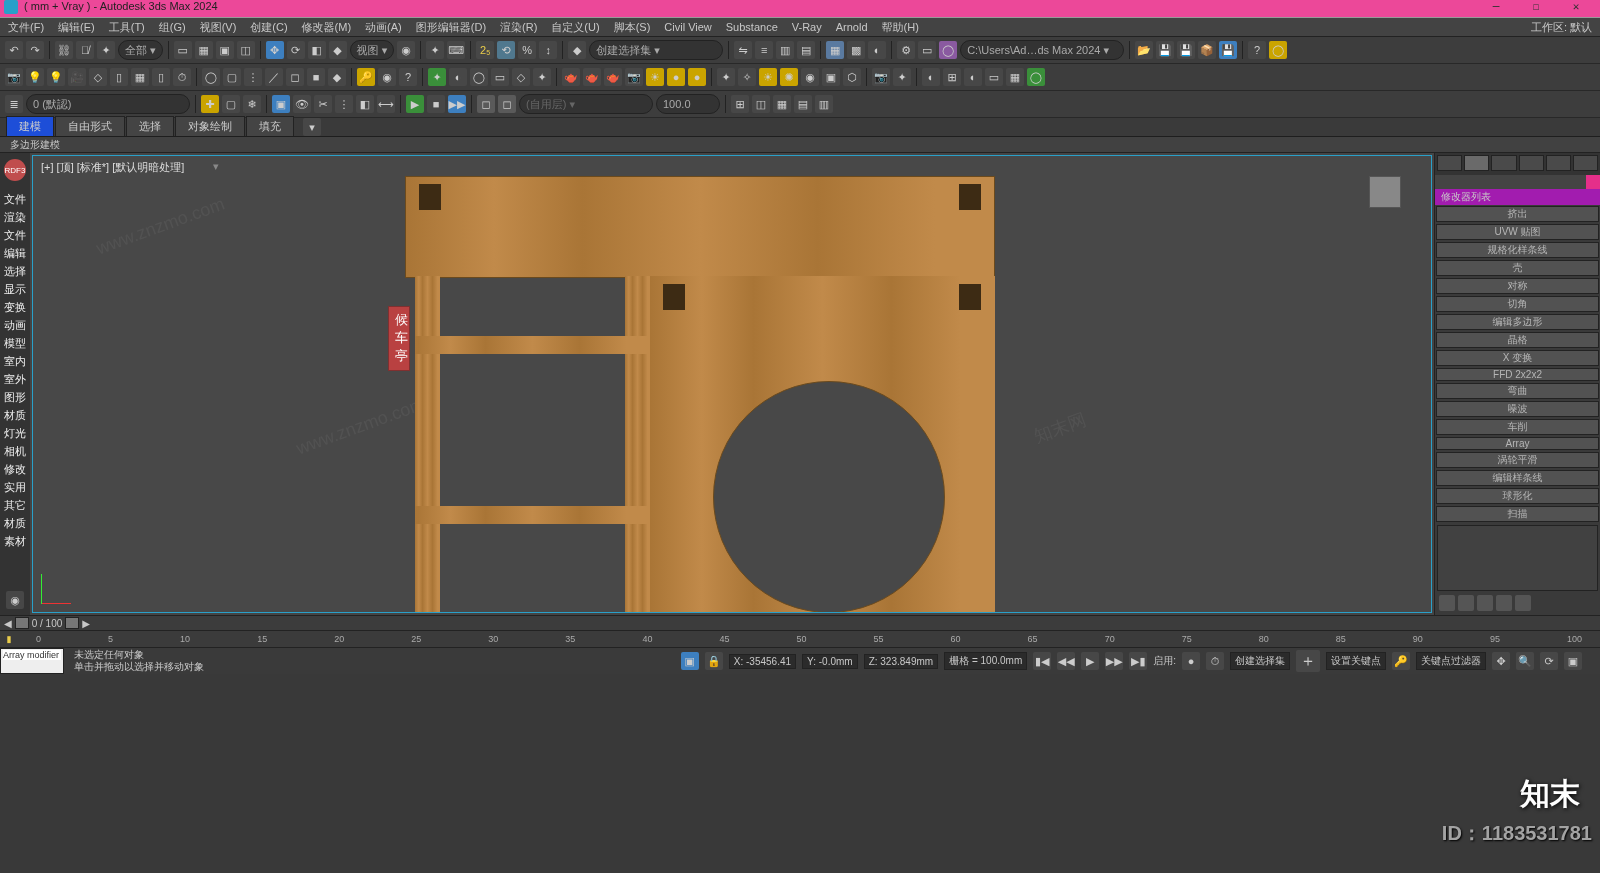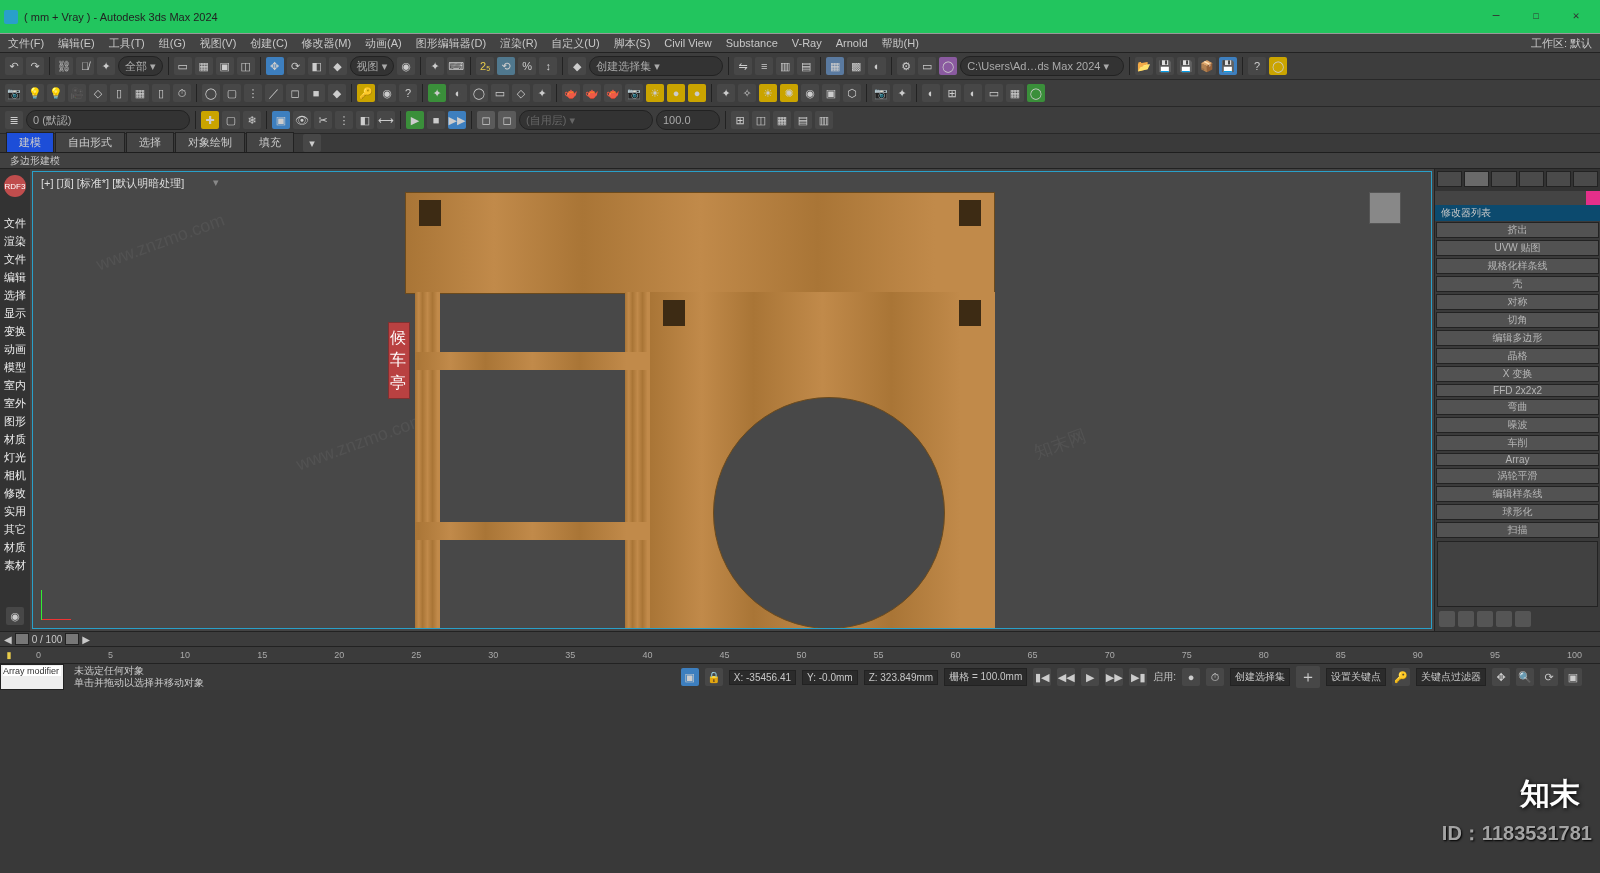--- a/index.html
+++ b/index.html
@@ -23,24 +23,24 @@
     color: var(--text);
     font-family: "Segoe UI", Arial, sans-serif;
     font-size: 11px;
     overflow: hidden;
   }
   .flex {display:flex;flex-direction:column;}
   .col {display:flex;flex-direction:column;}
   .grow {flex:1;}
   .titlebar {
     height: 17px;
-    background: #22c55e;
+    background: #ec4899;
     color: #222;
-    display:flex;align-items:center;
-    padding:8px 4px;
+    display:flex;
+    padding:0 4px;
     border-bottom:1px solid #999;
     font-size:11px;
   }
   .titlebar .app-icon {width:14px;height:14px;background:#29a0c9;border-radius:2px;margin-right:6px;}
   .winbtns {margin-left:auto;display:flex;}
   .winbtns div {width:40px;height:16px;text-align:center;font-family:monospace;line-height:14px;color:#333;}
   .menubar {
     height:18px;background:#434343;display:flex;align-items:center;padding:0 8px;gap:14px;
     border-bottom:1px solid var(--border);white-space:nowrap;font-size:11px;
   }
@@ -63,56 +63,56 @@
   .tb-combo{height:18px;background:#333;color:#aaa;padding:0 6px;display:flex;align-items:center;border:1px solid #222;border-radius:10px;font-size:11px;white-space:nowrap;}
   .tabstrip {
     height:18px;background:#3a3a3a;display:flex;align-items:flex-end;padding:0 6px;gap:1px;
     border-bottom:1px solid #1e1e1e;
   }
   .tab {padding:2px 12px;background:#444;border:1px solid #222;border-bottom:none;font-size:11px;color:#ccc;}
   .tab.active{background:#1d4ed8;}
   .subtab{height:15px;padding:0 10px;background:#414141;font-size:10px;display:flex;align-items:center;border-bottom:1px solid #222;}
   .mainarea{flex:1;display:flex;min-height:0;}
   .left-tags{
-    width:30px;background:#333;display:flex;flex-direction:column;align-items:center;padding-top:6px;gap:16px;
+    width:30px;background:#333;display:flex;flex-direction:column;align-items:center;padding-top:6px;gap:8px;
   }
   .left-tags .circle{width:22px;height:22px;border-radius:50%;background:#c04d4d;color:#fff;font-size:8px;display:flex;align-items:center;justify-content:center;}
   .left-labels div{font-size:11px;color:#eee;margin:3px 0;text-align:center;}
   .viewport-wrap{flex:1;display:flex;flex-direction:column;background:#444;}
   .viewport {
     flex:1;position:relative;background:#484848;border:1px solid #29a0c9;margin:2px;overflow:hidden;
   }
   .vp-label{position:absolute;top:4px;left:8px;font-size:11px;color:#ddd;}
   .vp-cube{position:absolute;top:20px;right:30px;width:30px;height:30px;background:#888;border:1px solid #555;}
   .axis{position:absolute;bottom:8px;left:8px;width:40px;height:40px;}
   .axis .x{position:absolute;bottom:0;left:0;width:30px;height:1px;background:#e33;}
   .axis .y{position:absolute;bottom:0;left:0;width:1px;height:30px;background:#3e3;}
   .sign {
     position:absolute;top:150px;left:355px;width:18px;background:var(--sign-red);color:#fff;
-    font-size:16px;text-align:left;padding:4px 1px;line-height:1.4;border:1px solid #803030;
+    font-size:13px;text-align:right;padding:4px 1px;line-height:1.4;border:1px solid #803030;
   }
   .desk {
     position:absolute;top:20px;left:372px;width:590px;height:540px;
   }
   .wood{background:linear-gradient(90deg,var(--wood-dark),var(--wood) 15%,var(--wood-dark) 30%,var(--wood) 50%,var(--wood-dark) 70%,var(--wood) 90%);}
   .desk .top{position:absolute;top:0;left:0;right:0;height:100px;border:1px solid #6b4a1d;}
   .desk .lleg{position:absolute;top:100px;left:10px;width:25px;bottom:0;}
   .desk .mid{position:absolute;top:100px;left:220px;width:25px;bottom:0;}
   .desk .shelf1{position:absolute;top:160px;left:10px;width:235px;height:18px;}
   .desk .shelf2{position:absolute;top:330px;left:10px;width:235px;height:18px;}
   .desk .rpanel{position:absolute;top:100px;left:245px;right:0;bottom:15px;}
   .desk .circle{position:absolute;top:205px;right:50px;width:230px;height:230px;border-radius:50%;background:#484848;border:1px solid #6b4a1d;}
   .desk .bracket{position:absolute;width:22px;height:26px;background:#3d2b14;}
   .right-panel{width:165px;background:#3a3a3a;display:flex;flex-direction:column;border-left:1px solid #222;}
   .rp-tabs{height:18px;display:flex;gap:2px;padding:2px;background:#333;}
   .rp-tabs div{flex:1;height:14px;background:#4a4a4a;border:1px solid #222;}
   .rp-colorbar{height:14px;background:#555;display:flex;}
   .rp-colorbar .swatch{width:14px;background:#e52f8a;margin-left:auto;}
   .rp-btn{height:16px;background:#525252;border:1px solid #222;color:#b5b5b5;font-size:10px;display:flex;align-items:center;justify-content:center;margin:1px;flex:1;}
-  .rp-header{height:16px;background:#0c4a6e;padding:0 6px;font-size:10px;display:flex;align-items:center;}
+  .rp-header{height:16px;background:#a21caf;padding:0 6px;font-size:10px;display:flex;align-items:center;}
   .rp-preview{height:64px;background:#414141;border:1px solid #222;margin:2px;}
   .rp-iconrow{height:18px;display:flex;gap:3px;padding:2px 4px;}
   .rp-iconrow div{width:16px;height:16px;background:#555;border-radius:2px;}
   .timeslider{height:14px;background:#3c3c3c;display:flex;align-items:center;padding:0 4px;font-size:10px;border-top:1px solid #222;}
   .timeslider .handle{width:12px;height:10px;background:#777;border:1px solid #222;margin:0 3px;}
   .timebar {height:16px;background:#3b3b3b;display:flex;align-items:center;font-size:9px;color:#aaa;border-top:1px solid #222;position:relative;}
   .ticks{flex:1;display:flex;justify-content:space-between;padding:0 18px;}
   .statusbar{height:26px;background:#3a3a3a;display:flex;align-items:center;font-size:10px;border-top:1px solid #222;padding-right:18px;}
   .statusbar .swatch{width:58px;height:22px;background:#eee;color:#222;font-size:9px;padding:1px 2px;border:1px solid #222;line-height:10px;}
   .statusbar .msg{padding:0 10px;color:#ccc;line-height:12px;}

